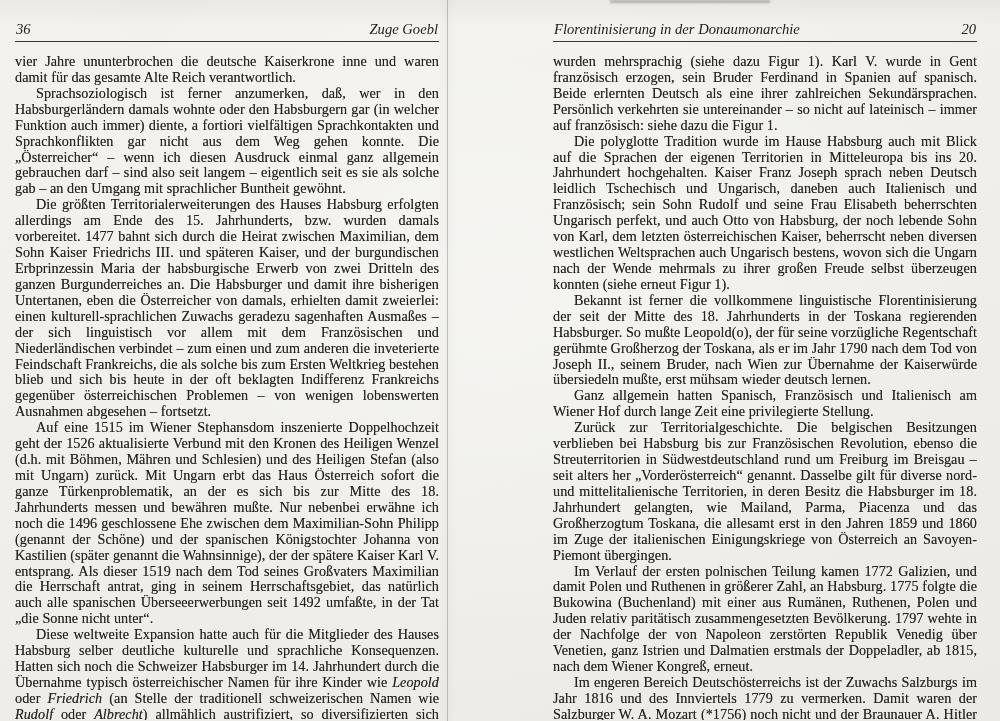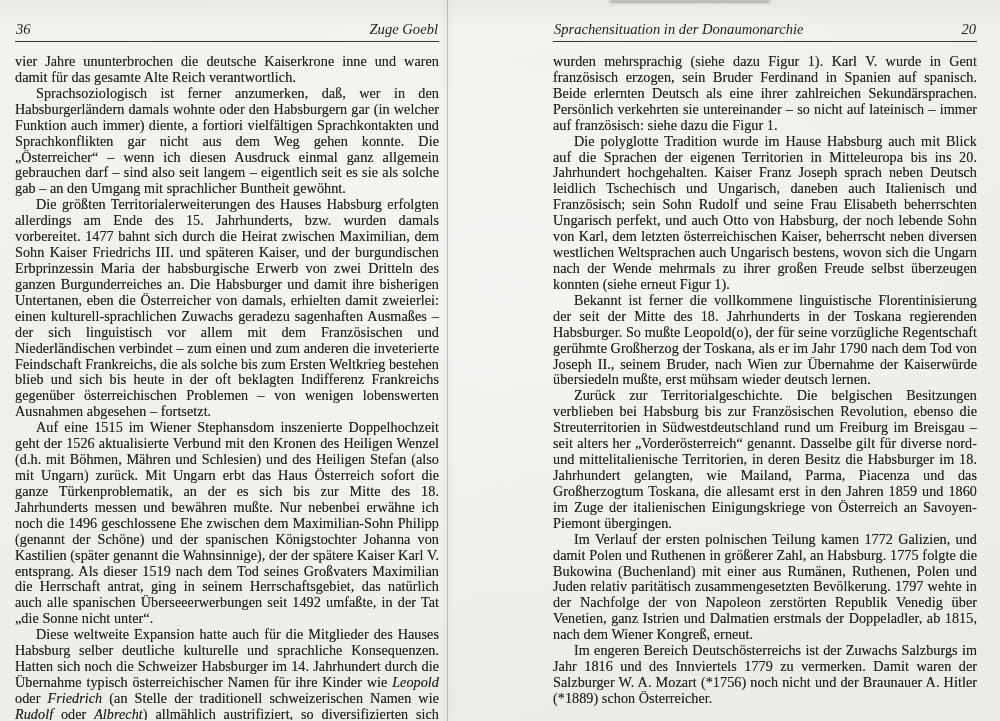--- a/index.html
+++ b/index.html
@@ -94,26 +94,27 @@
         <p><span>vier Jahre ununterbrochen die deutsche Kaiserkrone inne und waren damit für das gesamte Alte Reich verantwortlich.</span></p>
         <p class="indent"><span>Sprachsoziologisch ist ferner anzumerken, daß, wer in den Habsburgerländern damals wohnte oder den Habsburgern gar (in welcher Funktion auch immer) diente, a fortiori vielfältigen Sprachkontakten und Sprachkonflikten gar nicht aus dem Weg gehen konnte. Die „Österreicher“ – wenn ich diesen Ausdruck einmal ganz allgemein gebrauchen darf – sind also seit langem – eigentlich seit es sie als solche gab – an den Umgang mit sprachlicher Buntheit gewöhnt.</span></p>
         <p class="indent"><span>Die größten Territorialerweiterungen des Hauses Habsburg erfolgten allerdings am Ende des 15. Jahrhunderts, bzw. wurden damals vorbereitet. 1477 bahnt sich durch die Heirat zwischen Maximilian, dem Sohn Kaiser Friedrichs III. und späteren Kaiser, und der burgundischen Erbprinzessin Maria der habsburgische Erwerb von zwei Dritteln des ganzen Burgunderreiches an. Die Habsburger und damit ihre bisherigen Untertanen, eben die Österreicher von damals, erhielten damit zweierlei: einen kulturell-sprachlichen Zuwachs geradezu sagenhaften Ausmaßes – der sich linguistisch vor allem mit dem Französischen und Niederländischen verbindet – zum einen und zum anderen die inveterierte Feindschaft Frankreichs, die als solche bis zum Ersten Weltkrieg bestehen blieb und sich bis heute in der oft beklagten Indifferenz Frankreichs gegenüber österreichischen Problemen – von wenigen lobenswerten Ausnahmen abgesehen – fortsetzt.</span></p>
         <p class="indent"><span>Auf eine 1515 im Wiener Stephansdom inszenierte Doppelhochzeit geht der 1526 aktualisierte Verbund mit den Kronen des Heiligen Wenzel (d.h. mit Böhmen, Mähren und Schlesien) und des Heiligen Stefan (also mit Ungarn) zurück. Mit Ungarn erbt das Haus Österreich sofort die ganze Türkenproblematik, an der es sich bis zur Mitte des 18. Jahrhunderts messen und bewähren mußte. Nur nebenbei erwähne ich noch die 1496 geschlossene Ehe zwischen dem Maximilian-Sohn Philipp (genannt der Schöne) und der spanischen Königstochter Johanna von Kastilien (später genannt die Wahnsinnige), der der spätere Kaiser Karl V. entsprang. Als dieser 1519 nach dem Tod seines Großvaters Maximilian die Herrschaft antrat, ging in seinem Herrschaftsgebiet, das natürlich auch alle spanischen Überseeerwerbungen seit 1492 umfaßte, in der Tat „die Sonne nicht unter“.</span></p>
         <p class="indent"><span>Diese weltweite Expansion hatte auch für die Mitglieder des Hauses Habsburg selber deutliche kulturelle und sprachliche Konsequenzen. Hatten sich noch die Schweizer Habsburger im 14. Jahrhundert durch die Übernahme typisch österreichischer Namen für ihre Kinder wie </span><span class="it">Leopold</span><span> oder </span><span class="it">Friedrich</span><span> (an Stelle der traditionell schweizerischen Namen wie </span><span class="it">Rudolf</span><span> oder </span><span class="it">Albrecht</span><span>) allmählich austrifiziert, so diversifizierten sich jetzt, am Ende des 15. und am Beginn des 16. Jahrhunderts, auch deren Erstsprachen. Die Habsburger selber</span></p>
       </div>
   </section>
 
   <section class="page right">
     <header class="pagehead">
-      <span class="runhead">Sprachensituation in der Donaumonarchie</span>
+      <span class="runhead">Florentinisierung in der Donaumonarchie</span>
       <span class="pagenum">20</span>
     </header>
     <div class="rule"></div>
     <div class="pagebody" id="right-body">
         <p><span>wurden mehrsprachig (siehe dazu Figur 1). Karl V. wurde in Gent französisch erzogen, sein Bruder Ferdinand in Spanien auf spanisch. Beide erlernten Deutsch als eine ihrer zahlreichen Sekundärsprachen. Persönlich verkehrten sie untereinander – so nicht auf lateinisch – immer auf französisch: siehe dazu die Figur 1.</span></p>
         <p class="indent"><span>Die polyglotte Tradition wurde im Hause Habsburg auch mit Blick auf die Sprachen der eigenen Territorien in Mitteleuropa bis ins 20. Jahrhundert hochgehalten. Kaiser Franz Joseph sprach neben Deutsch leidlich Tschechisch und Ungarisch, daneben auch Italienisch und Französisch; sein Sohn Rudolf und seine Frau Elisabeth beherrschten Ungarisch perfekt, und auch Otto von Habsburg, der noch lebende Sohn von Karl, dem letzten österreichischen Kaiser, beherrscht neben diversen westlichen Weltsprachen auch Ungarisch bestens, wovon sich die Ungarn nach der Wende mehrmals zu ihrer großen Freude selbst überzeugen konnten (siehe erneut Figur 1).</span></p>
         <p class="indent"><span>Bekannt ist ferner die vollkommene linguistische Florentinisierung der seit der Mitte des 18. Jahrhunderts in der Toskana regierenden Habsburger. So mußte Leopold(o), der für seine vorzügliche Regentschaft gerühmte Großherzog der Toskana, als er im Jahr 1790 nach dem Tod von Joseph II., seinem Bruder, nach Wien zur Übernahme der Kaiserwürde übersiedeln mußte, erst mühsam wieder deutsch lernen.</span></p>
+        <p class="indent"><span>Ganz allgemein hatten Spanisch, Französisch und Italienisch am Wiener Hof durch lange Zeit eine privilegierte Stellung.</span></p>
         <p class="indent"><span>Zurück zur Territorialgeschichte. Die belgischen Besitzungen verblieben bei Habsburg bis zur Französischen Revolution, ebenso die Streuterritorien in Südwestdeutschland rund um Freiburg im Breisgau – seit alters her „Vorderösterreich“ genannt. Dasselbe gilt für diverse nord- und mittelitalienische Territorien, in deren Besitz die Habsburger im 18. Jahrhundert gelangten, wie Mailand, Parma, Piacenza und das Großherzogtum Toskana, die allesamt erst in den Jahren 1859 und 1860 im Zuge der italienischen Einigungskriege von Österreich an Savoyen-Piemont übergingen.</span></p>
         <p class="indent"><span>Im Verlauf der ersten polnischen Teilung kamen 1772 Galizien, und damit Polen und Ruthenen in größerer Zahl, an Habsburg. 1775 folgte die Bukowina (Buchenland) mit einer aus Rumänen, Ruthenen, Polen und Juden relativ paritätisch zusammengesetzten Bevölkerung. 1797 wehte in der Nachfolge der von Napoleon zerstörten Republik Venedig über Venetien, ganz Istrien und Dalmatien erstmals der Doppeladler, ab 1815, nach dem Wiener Kongreß, erneut.</span></p>
         <p class="indent"><span>Im engeren Bereich Deutschösterreichs ist der Zuwachs Salzburgs im Jahr 1816 und des Innviertels 1779 zu vermerken. Damit waren der Salzburger W. A. Mozart (*1756) noch nicht und der Braunauer A. Hitler (*1889) schon Österreicher.</span></p>
       </div>
   </section>
 </div>
 
 </body></html>

